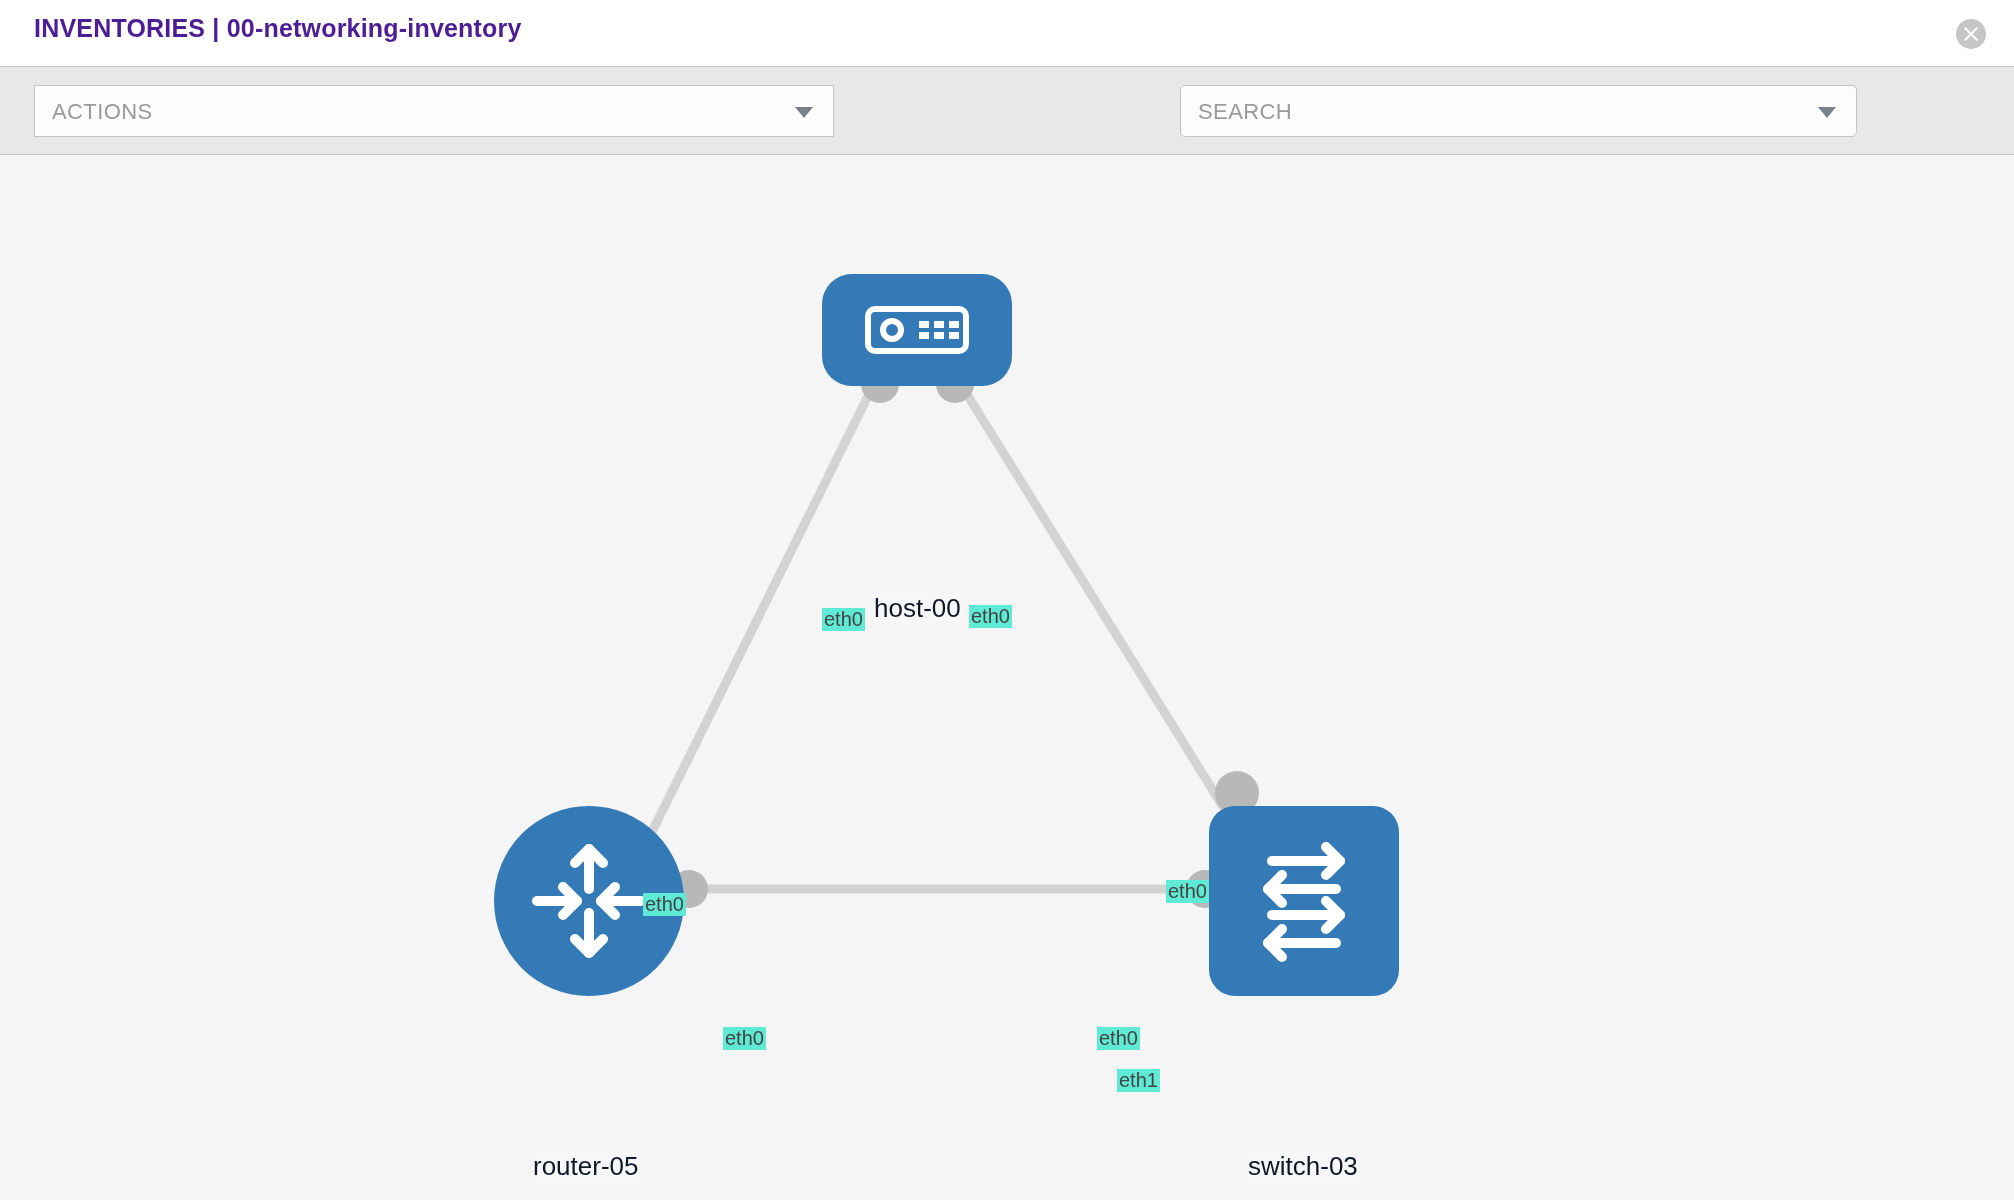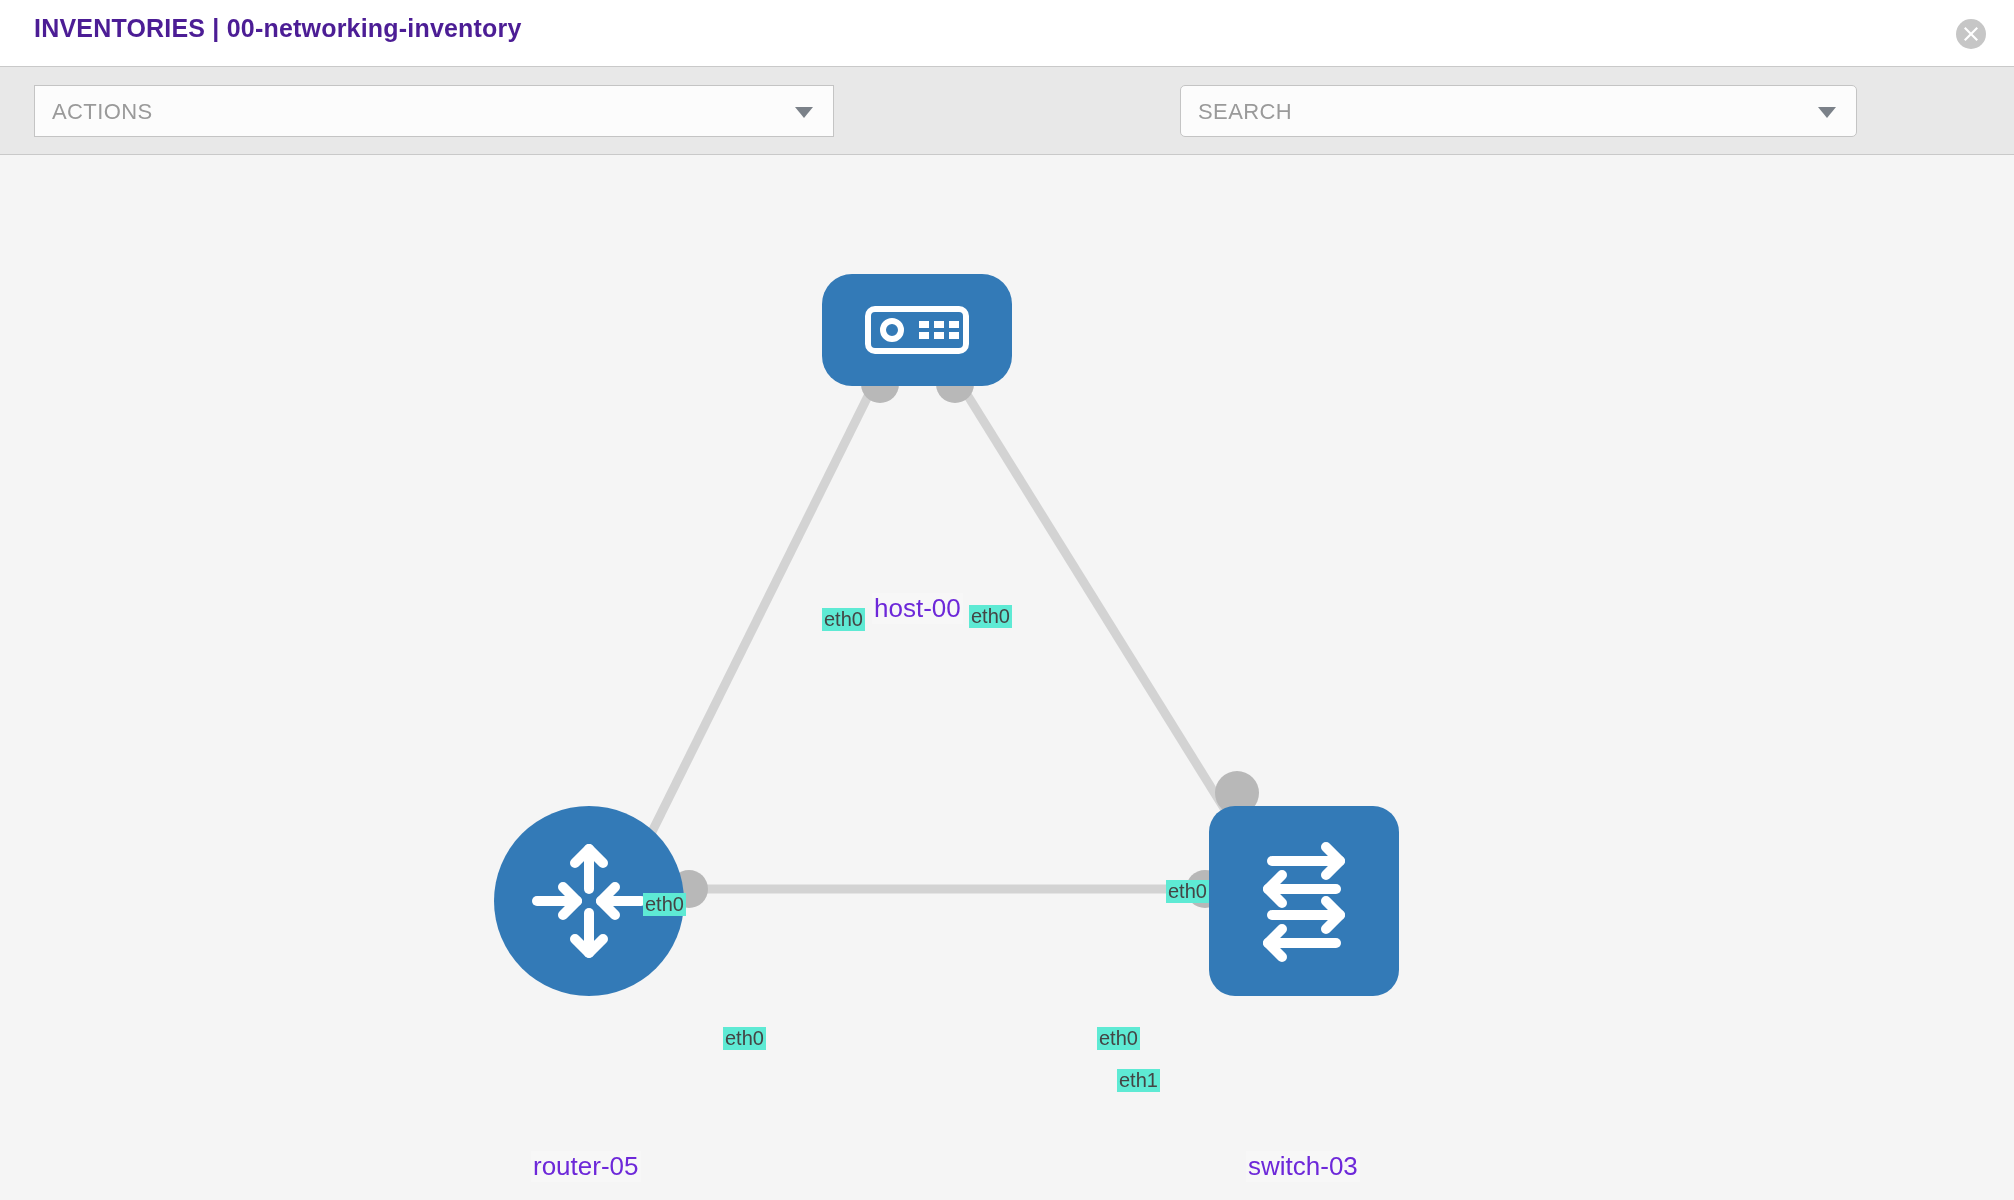--- a/index.html
+++ b/index.html
@@ -133,21 +133,21 @@
   }
   #node-switch {
     left: 1209px; top: 650px;
     width: 190px; height: 190px;
     border-radius: 26px;
   }
 
   .node-label {
     position: absolute;
     font-size: 26px;
-    color: #6d28d9;
+    color: #0f172a;
     background: #f7f7f7;
     white-space: nowrap;
     padding: 0 2px;
   }
   #lbl-host   { left: 872px; top: 437px; z-index: 6; }
   #lbl-router { left: 531px; top: 995px; }
   #lbl-switch { left: 1246px; top: 995px; }
 
   .edge-label {
     position: absolute;

